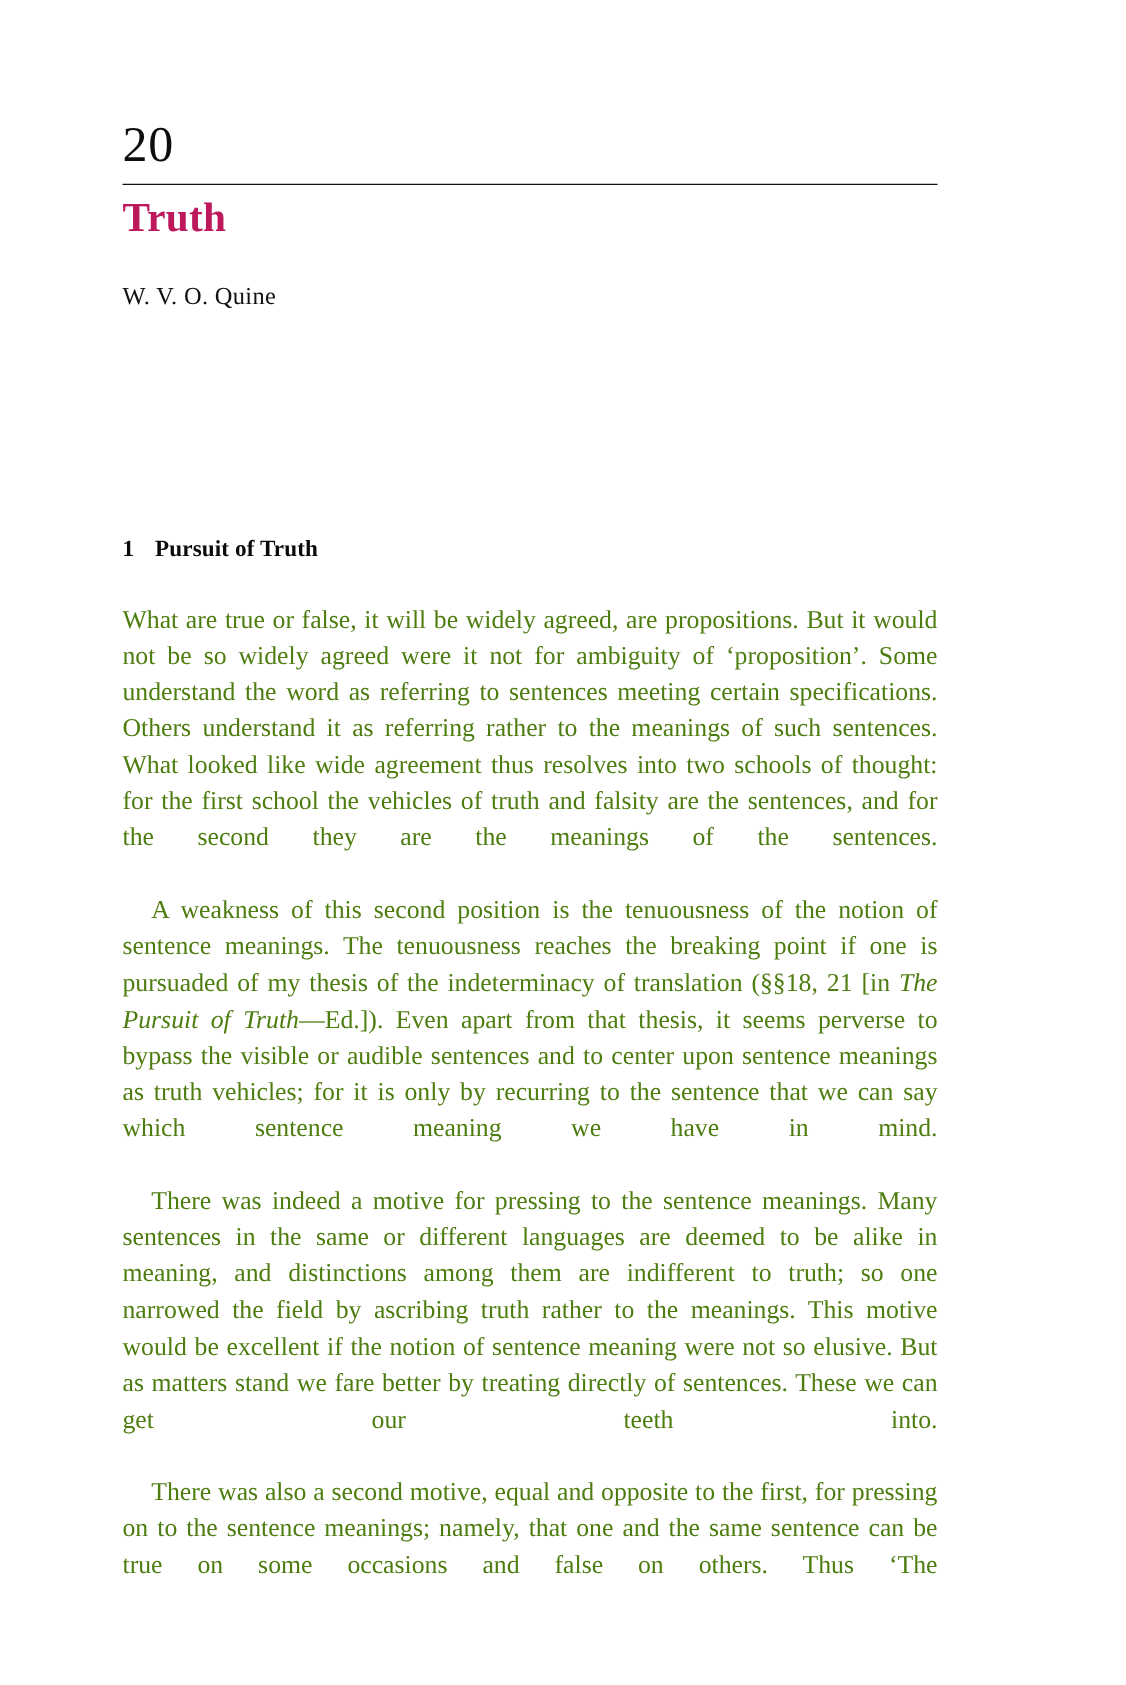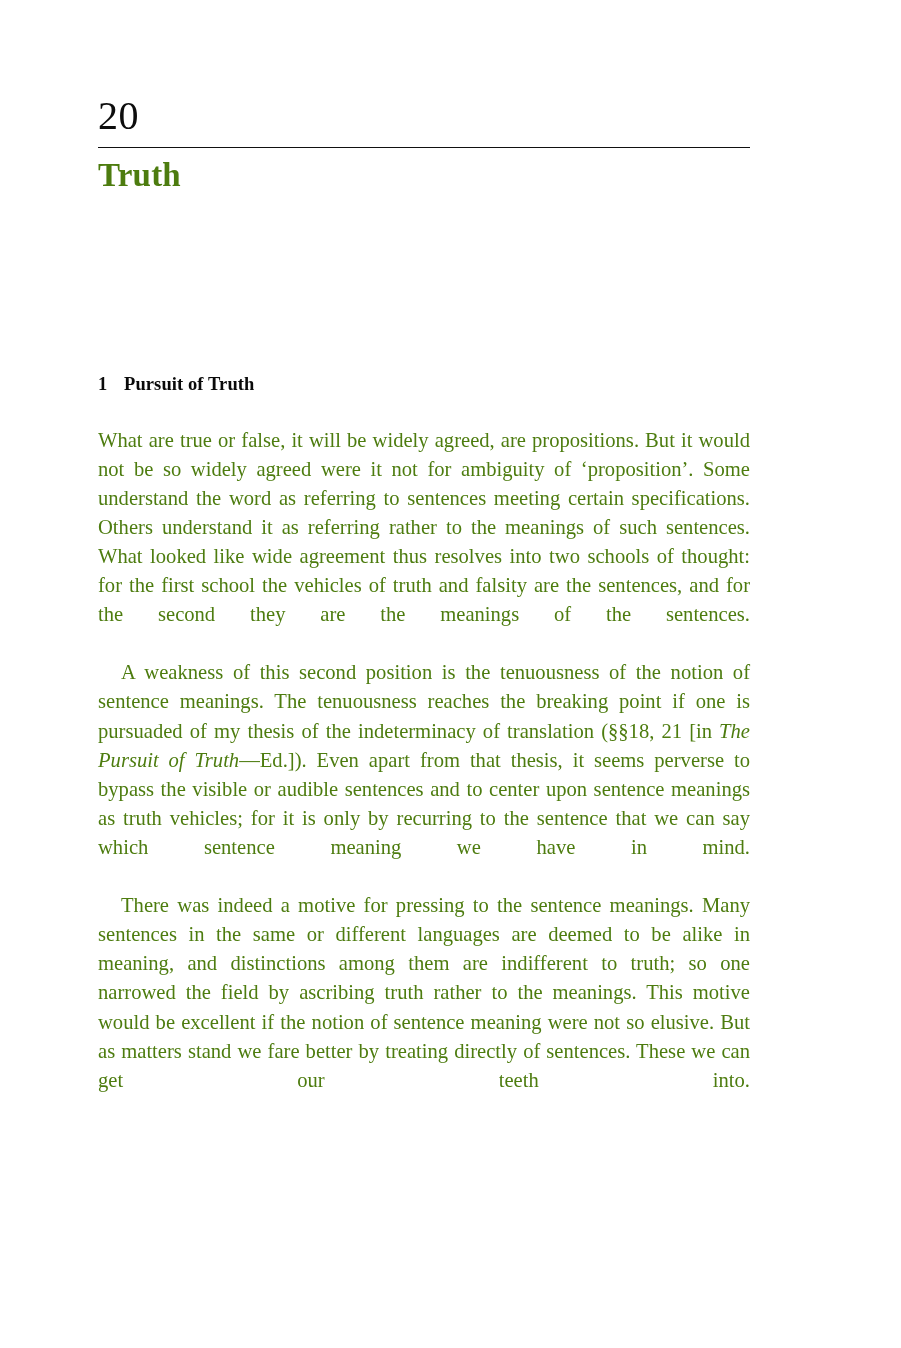--- a/index.html
+++ b/index.html
@@ -44,21 +44,21 @@
     width: 652px;
   }
 
   
   .chapter-title {
     font-size: 33px;
     font-weight: 700;
     line-height: 1.05;
     margin-top: 10px;
     letter-spacing: 0.2px;
-    color: #4d7c0f;
+    color: #be185d;
   }
 
   
   .author {
     font-size: 19.5px;
     font-weight: 400;
     margin-top: 34px;
     letter-spacing: 0.3px;
     color: #111111;
   }
@@ -118,30 +118,32 @@
 
 <div class="page">
   <div class="content">
 
     <div class="chapter-number">20</div>
 
     <hr class="title-rule">
 
     <h1 class="chapter-title">Truth</h1>
 
+    <div class="author">W. V. O. Quine</div>
 
     <h2 class="section-heading">
       <span class="sec-num">1</span>
       <span class="sec-title">Pursuit of Truth</span>
     </h2>
 
     <div class="body-block">
 
       <p class="para">What are true or false, it will be widely agreed, are propositions. But it would not be so widely agreed were it not for ambiguity of ‘proposition’. Some understand the word as referring to sentences meeting certain specifications. Others understand it as referring rather to the meanings of such sentences. What looked like wide agreement thus resolves into two schools of thought: for the first school the vehicles of truth and falsity are the sentences, and for the second they are the meanings of the sentences.</p>
 
       <p class="para indented"><span>A weakness of this second position is the tenuousness of the notion of sentence meanings. The tenuousness reaches the breaking point if one is pursuaded of my thesis of the indeterminacy of translation (§§18, 21 [in </span><i>The Pursuit of Truth</i><span>—Ed.]). Even apart from that thesis, it seems perverse to bypass the visible or audible sentences and to center upon sentence meanings as truth vehicles; for it is only by recurring to the sentence that we can say which sentence meaning we have in mind.</span></p>
 
       <p class="para indented">There was indeed a motive for pressing to the sentence meanings. Many sentences in the same or different languages are deemed to be alike in meaning, and distinctions among them are indifferent to truth; so one narrowed the field by ascribing truth rather to the meanings. This motive would be excellent if the notion of sentence meaning were not so elusive. But as matters stand we fare better by treating directly of sentences. These we can get our teeth into.</p>
 
+      <p class="para indented">There was also a second motive, equal and opposite to the first, for pressing on to the sentence meanings; namely, that one and the same sentence can be true on some occasions and false on others. Thus ‘The</p>
 
     </div>
   </div>
 </div>
 
 </body></html>

